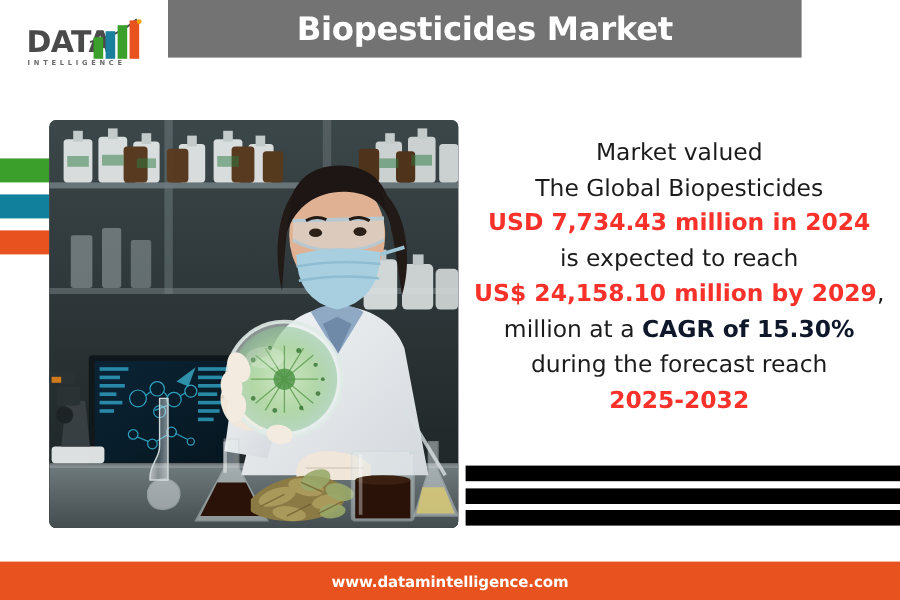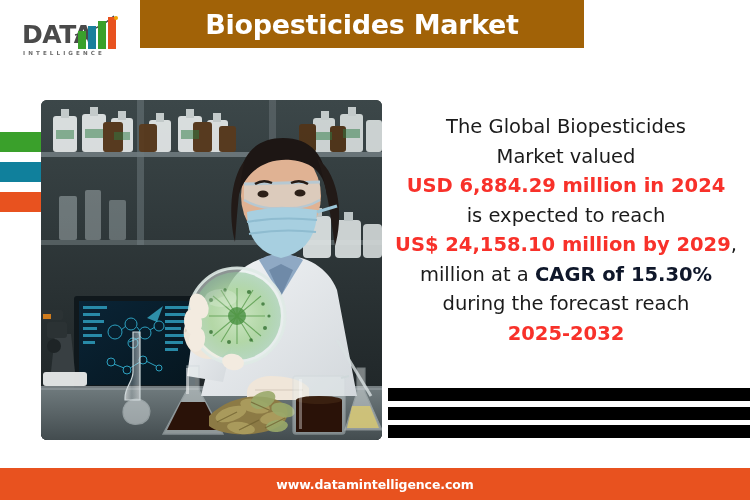--- a/index.html
+++ b/index.html
@@ -39,22 +39,22 @@
   .lb4 { left: 30px; height: 32px; background: #e8521f; }
   .logo-arc {
     position: absolute; left: 52px; top: 1px; width: 46px; height: 22px;
   }
   .logo-dot {
     position: absolute; left: 92px; top: 2px;
     width: 4px; height: 4px; border-radius: 50%; background: #f0a500;
   }
 
   .title-banner {
-    position: absolute; left: 140px; top: 0; width: 444px; height: 48px;
-    background: #a16207;
+    position: absolute; left: 140px; top: 0; width: 528px; height: 48px;
+    background: #737373;
     display: flex; align-items: center; justify-content: center;
   }
   .title-text {
     color: #ffffff; font-size: 27px; font-weight: 800;
     letter-spacing: -0.3px;
     font-family: "DejaVu Sans", sans-serif;
   }
 
   
   .accent { position: absolute; left: 0; width: 41px; height: 20px; }
@@ -388,23 +388,23 @@
         <path d="M296 240 L 330 296" stroke="#d9e1e2" stroke-width="3" opacity="0.8" fill="none"></path>
       </g>
 
       <path d="M322 396 L 326 408 L 338 412 L 326 416 L 322 428 L 318 416 L 306 412 L 318 408 Z" fill="#ffffff" opacity="0.9"></path>
 
       <rect width="341" height="340" fill="none"></rect>
     </svg>
   </div>
 
   <div class="copy">
+    <span class="ln">Market valued</span>
     <span class="ln">The Global Biopesticides</span>
-    <span class="ln">Market valued</span>
-    <span class="ln hl-red">USD 6,884.29 million in 2024</span>
+    <span class="ln hl-red">USD 7,734.43 million in 2024</span>
     <span class="ln">is expected to reach</span>
     <span class="ln"><span class="hl-red">US$ 24,158.10 million by 2029</span><span>,</span></span>
     <span class="ln"><span>million at a </span><span class="hl-green">CAGR of 15.30%</span></span>
     <span class="ln">during the forecast reach</span>
     <span class="ln hl-red">2025-2032</span>
   </div>
 
   <div class="stripe stripe1"></div>
   <div class="stripe stripe2"></div>
   <div class="stripe stripe3"></div>

